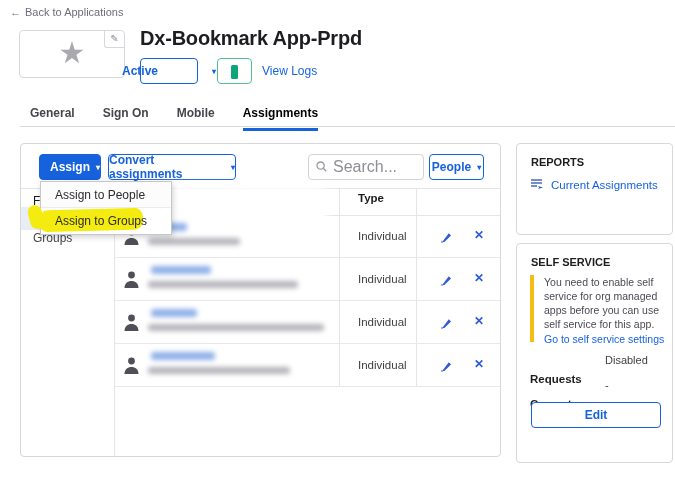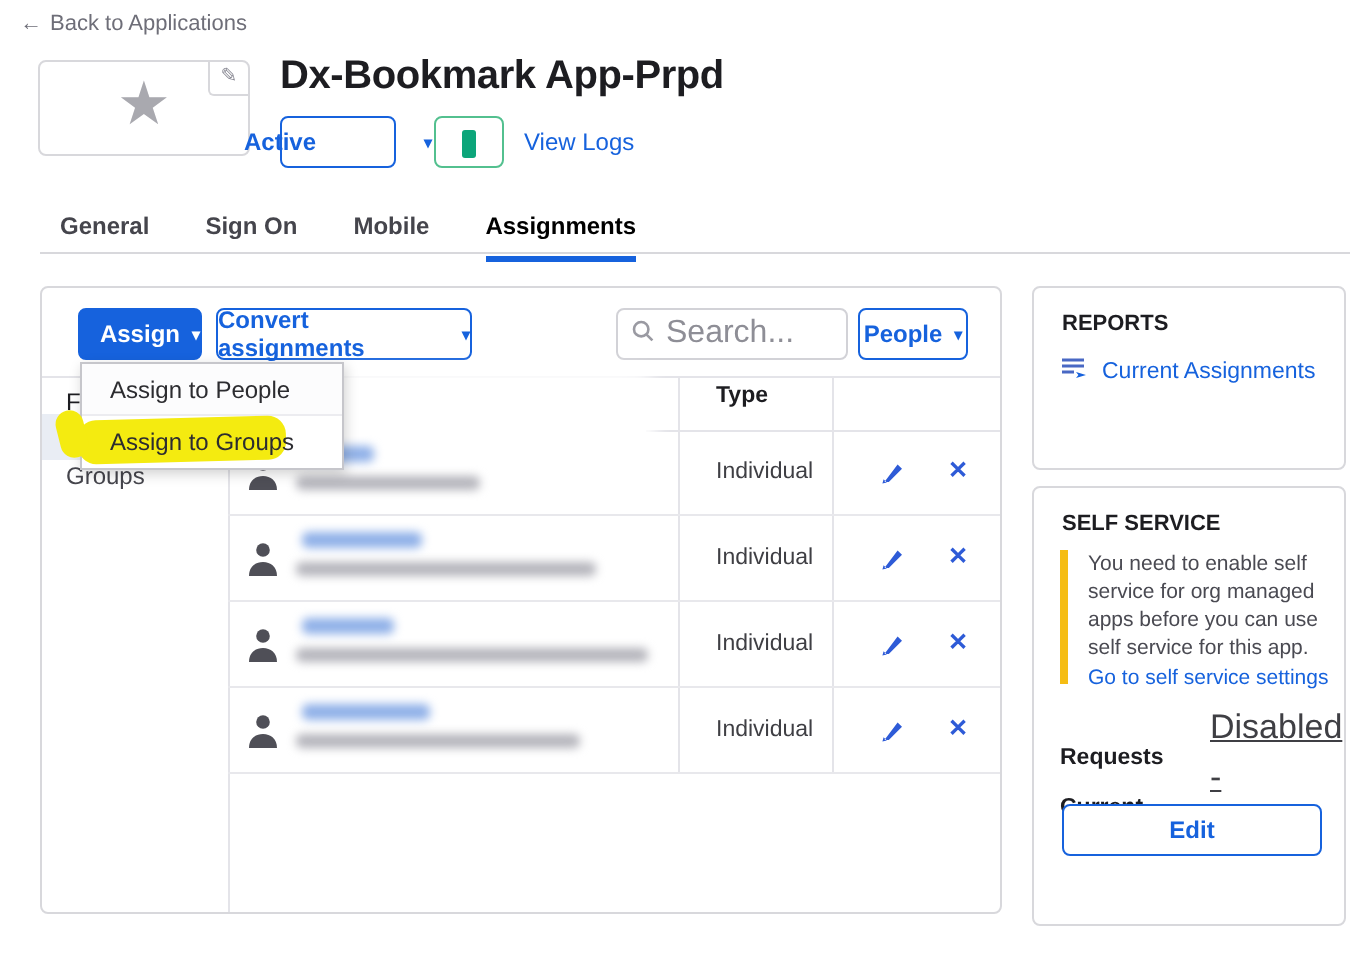--- a/index.html
+++ b/index.html
@@ -80,21 +80,21 @@
   .card-heading { position:absolute; left:14px; top:12px; font-size:11px; font-weight:bold; color:#1d1d21; }
   .report-link { position:absolute; left:13px; display:flex; align-items:center; gap:7px; font-size:11.5px; color:#1662dd; cursor:pointer; }
   .report-link.r1 { top:34px; }
   .report-link.r2 { top:60px; }
 
   .selfservice-card { left:516px; top:243px; width:157px; height:220px; }
   .callout-bar { position:absolute; left:13px; top:31px; width:4px; height:67px; background:#f5bd14; }
   .callout-text { position:absolute; left:27px; top:32px; width:122px; font-size:10.5px; line-height:1.32; color:#4a4a52; }
   .callout-link { display:block; margin-top:2px; font-size:10.5px; color:#1662dd; cursor:pointer; }
   .kv-label { position:absolute; left:13px; font-size:11.5px; font-weight:bold; color:#1d1d21;margin-top:19px; }
-  .kv-value { position:absolute; left:88px; font-size:17px; color:#3f3f44;text-decoration:underline; }
+  .kv-value { position:absolute; left:88px; font-size:11px; color:#3f3f44; }
   .req { top:110px; } .app { top:135px; }
   .edit-btn { left:14px; top:158px; width:130px; height:26px; }
 </style>
 </head>
 <body>
 
 <div class="page">
 
   <div class="abs back-link">
     <span class="arrow">←</span><span>Back to Applications</span>

